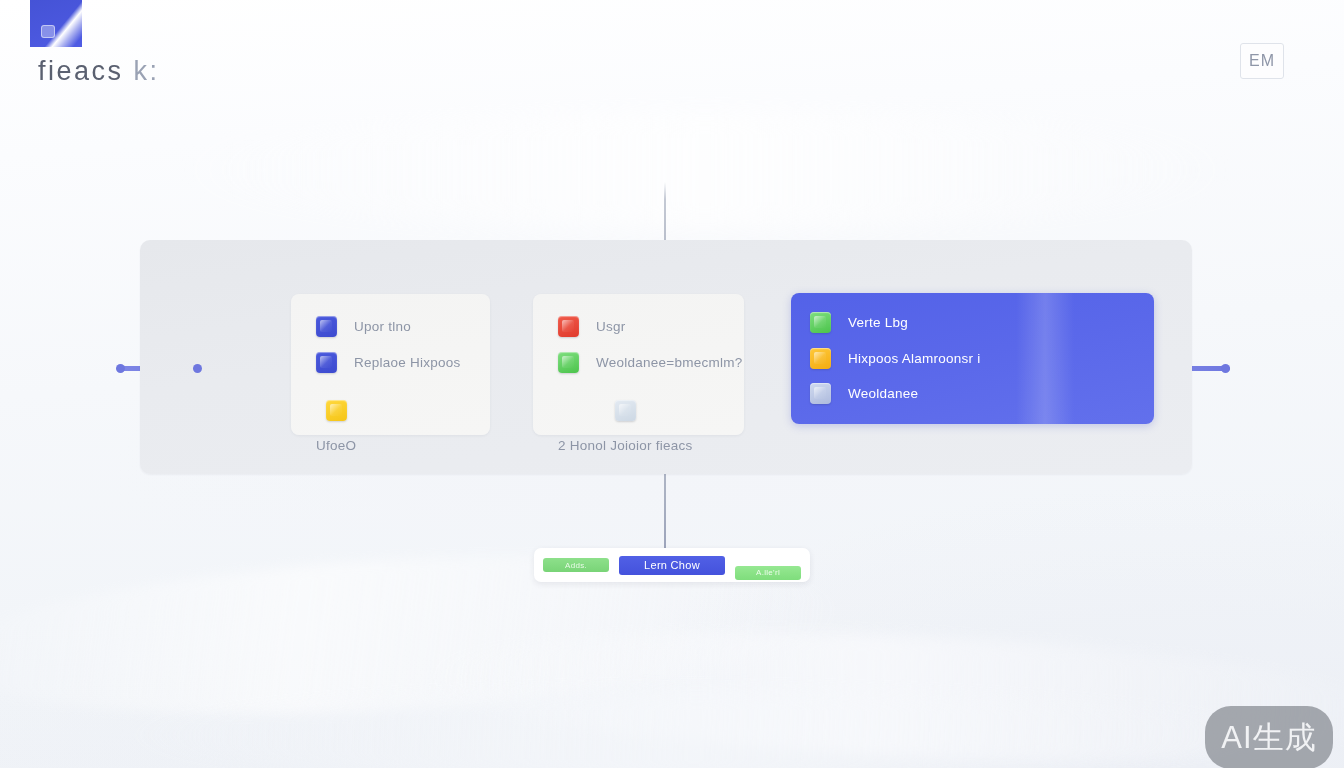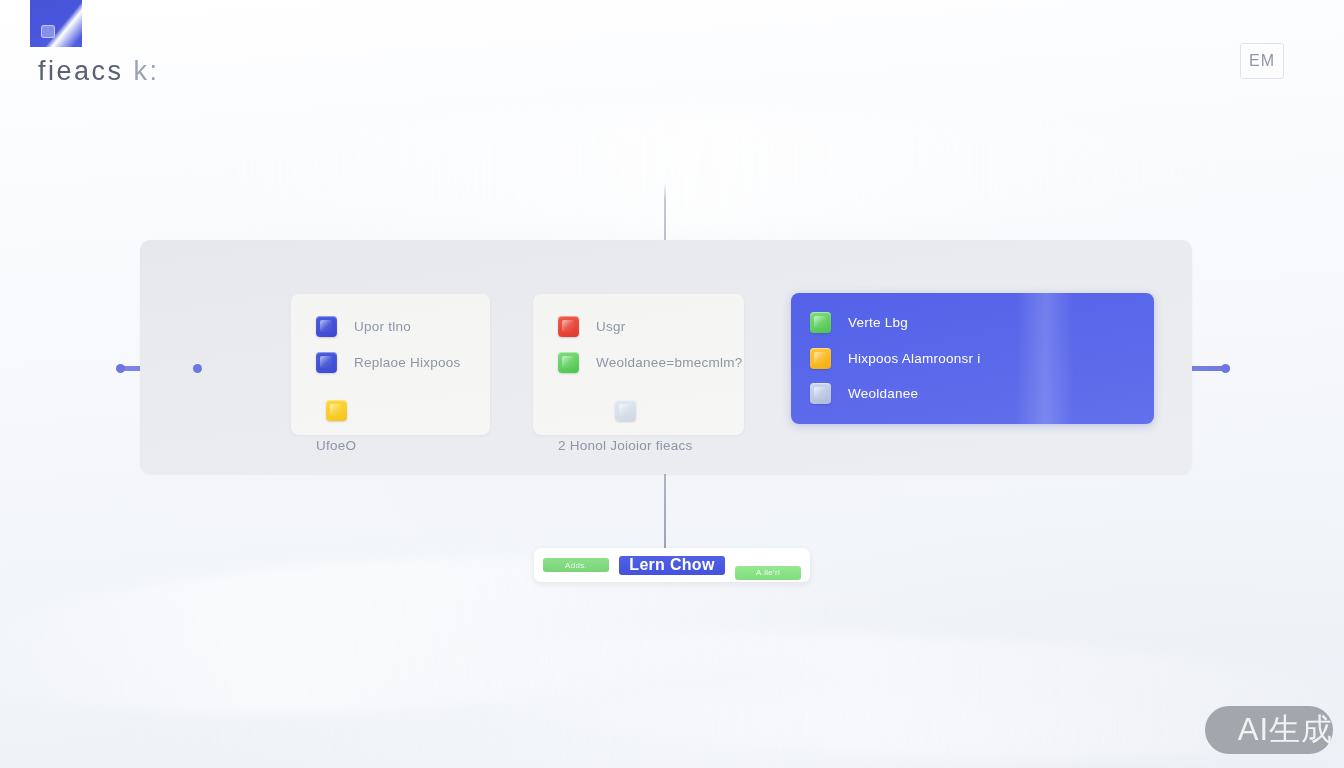--- a/index.html
+++ b/index.html
@@ -272,36 +272,35 @@
     flex: 0 0 66px;
     background: linear-gradient(180deg, #96e892 0%, #7fdd7c 100%);
     color: #edfdec;
     margin-top: 15px;
   }
   .btn-primary {
     flex: 0 0 106px;
     height: 19px;
     background: linear-gradient(180deg, #5160e6 0%, #4452dc 100%);
     color: #ffffff;
-    font-size: 16px;
+    font-size: 11px;
     border-radius: 3px;
     filter: blur(.35px);
-    font-weight: bold;
   }
 
   
   .watermark {
     position: absolute;
     left: 1205px; top: 706px;
-    width: 128px; height: 48px;
+    width: 128px; height: 63px;
     border-radius: 26px;
     background: rgba(133,137,144,.72);
     display: flex;
     align-items: center;
-    justify-content: flex-end;
+    justify-content: center;
     z-index: 9;
   }
   .watermark-text {
     font-size: 31px;
     color: #f1f2f4;
     letter-spacing: 1px;
     font-weight: 300;
   }
 </style>
 </head>

